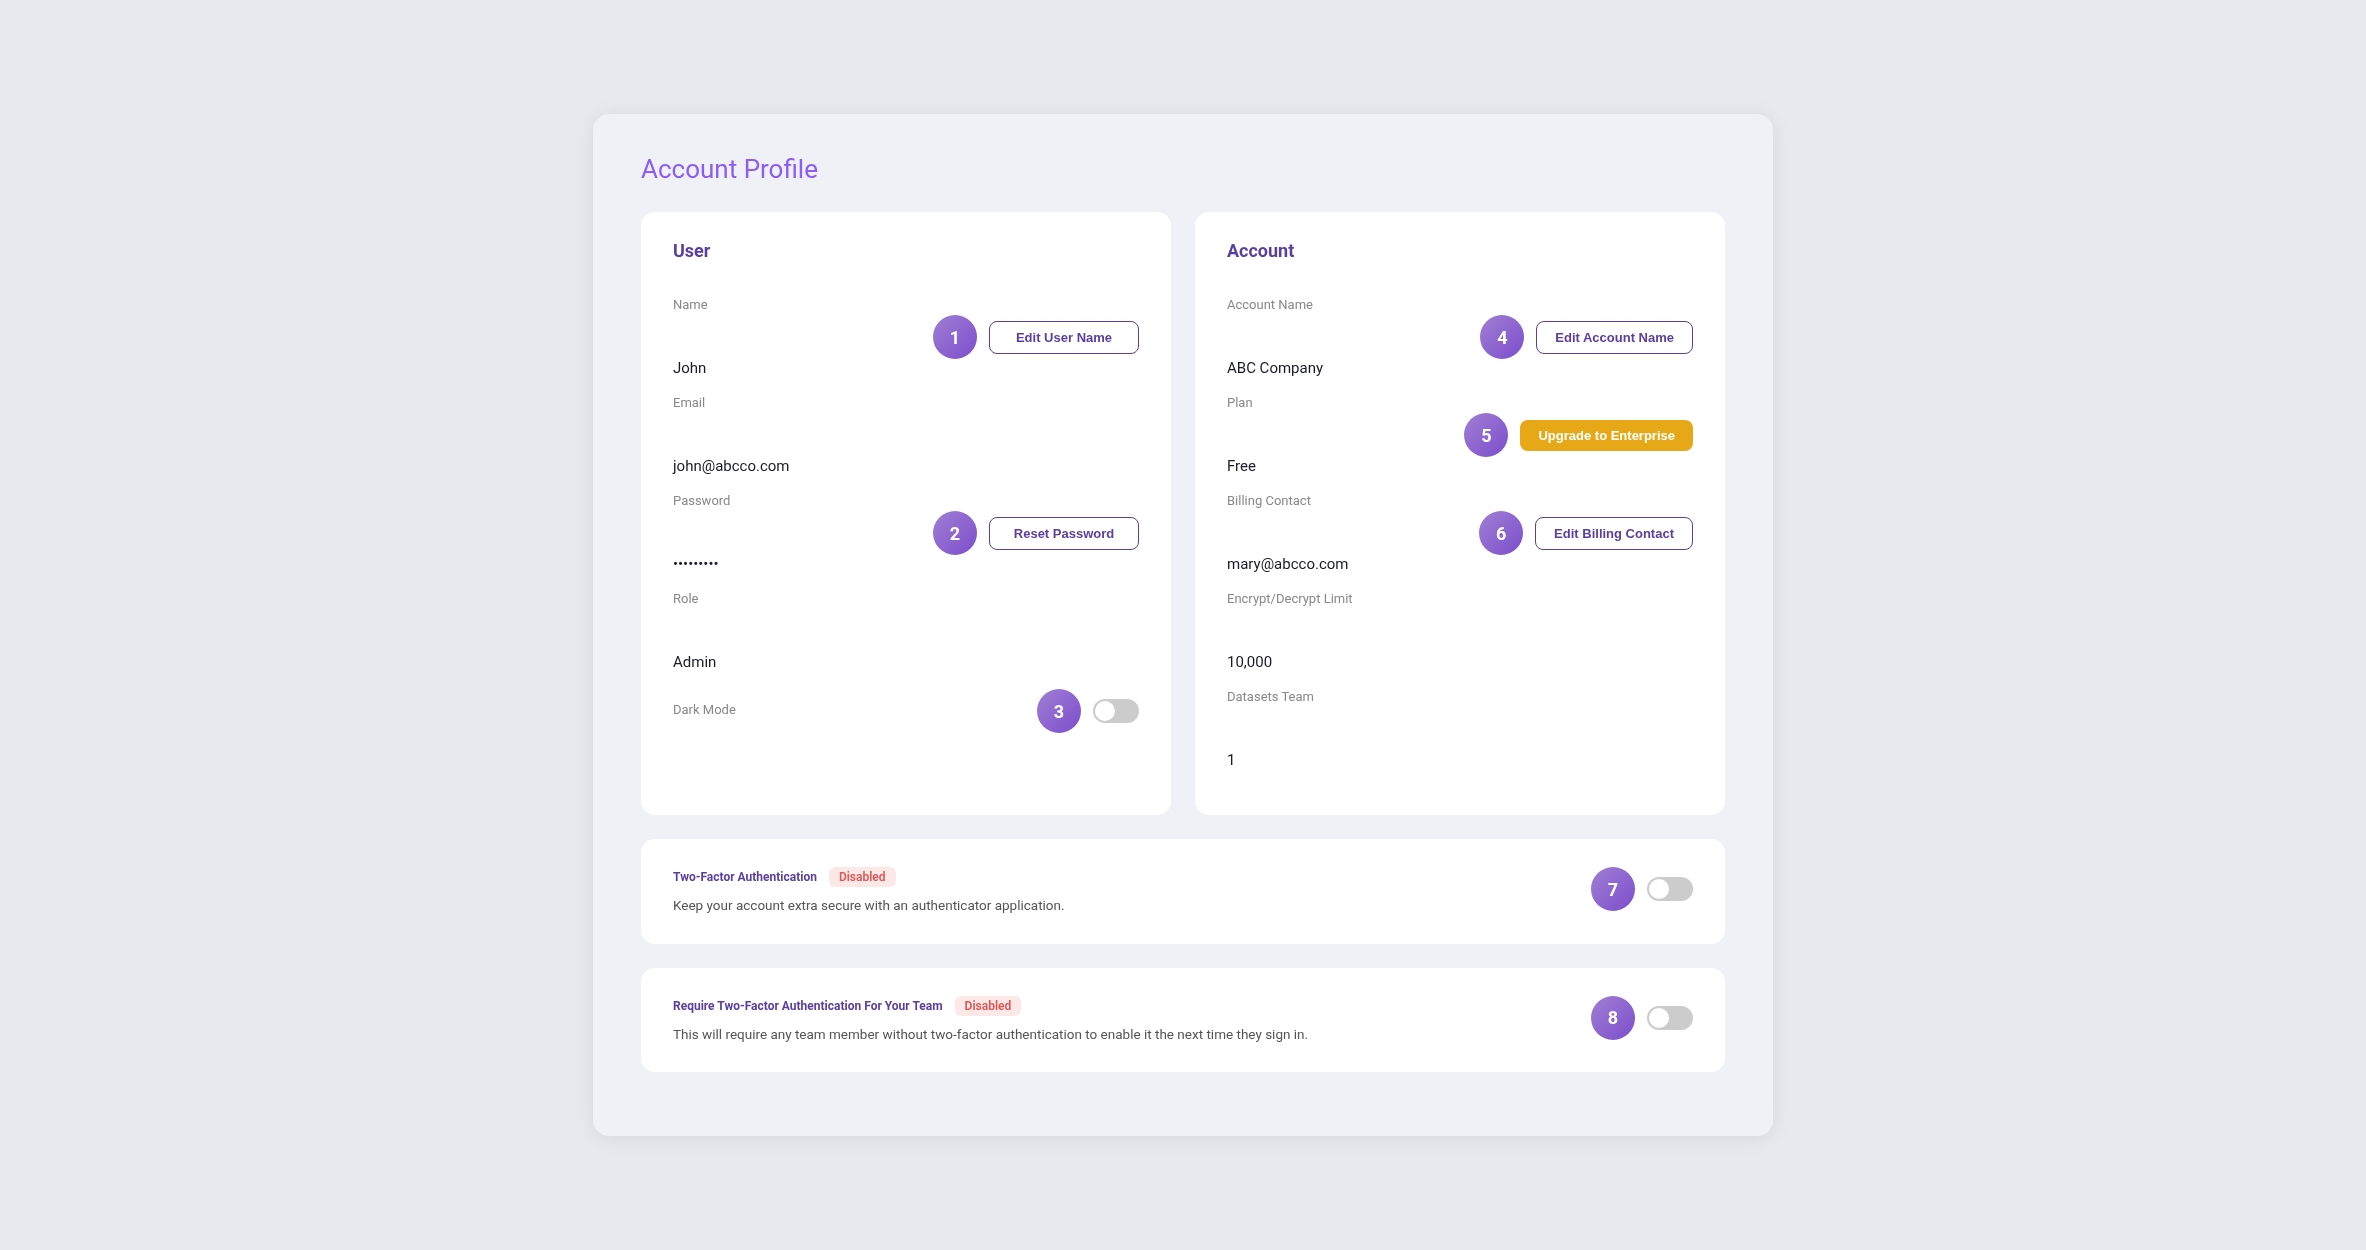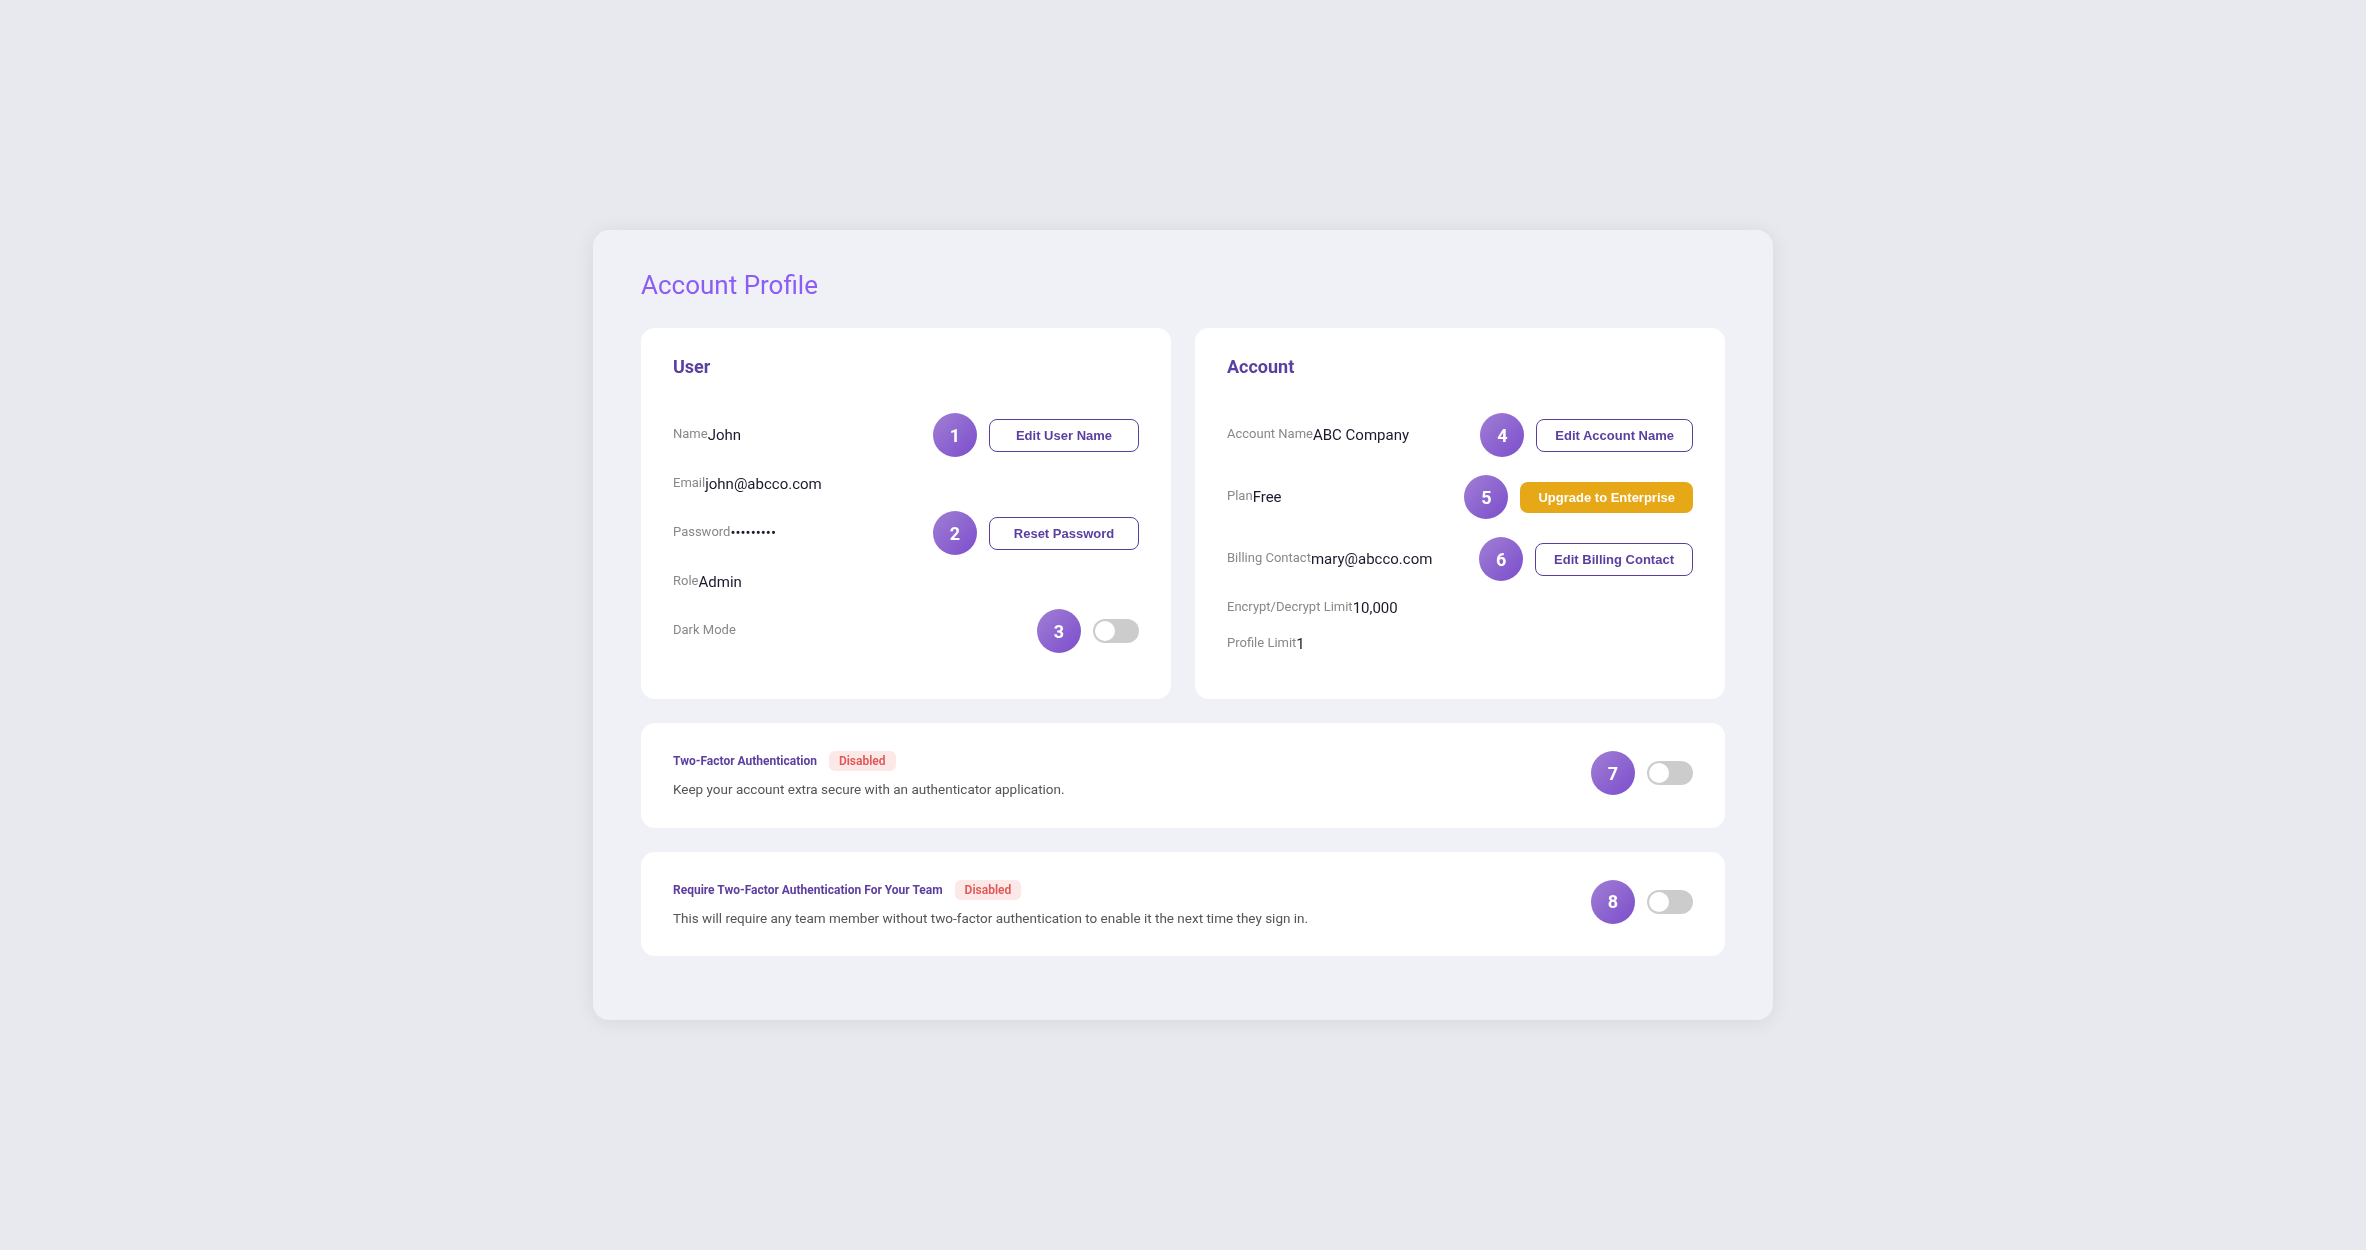--- a/index.html
+++ b/index.html
@@ -44,21 +44,22 @@
       margin-bottom: 36px;
     }
     .field-row {
       display: flex;
       align-items: center;
       justify-content: space-between;
       margin-bottom: 18px;
     }
     .field-info {
       display: flex;
-      flex-direction: row;
+      flex-direction: column;
+      gap: 44px;
     }
     .field-label {
       font-size: 13px;
       color: #888;
       margin-bottom: 3px;
     }
     .field-value {
       font-size: 15px;
       color: #1a1a2e;
       font-weight: 400;
@@ -271,21 +272,21 @@
 
       <div class="field-row">
         <div class="field-info">
           <span class="field-label">Encrypt/Decrypt Limit</span>
           <span class="field-value">10,000</span>
         </div>
       </div>
 
       <div class="field-row">
         <div class="field-info">
-          <span class="field-label">Profile Limit</span>
+          <span class="field-label">Datasets Team</span>
           <span class="field-value">1</span>
         </div>
       </div>
     </div>
   </div>
 
   <div class="section-card">
     <div class="section-card-content">
       <div class="section-title-row">
         <span class="section-title">Two-Factor Authentication</span>

